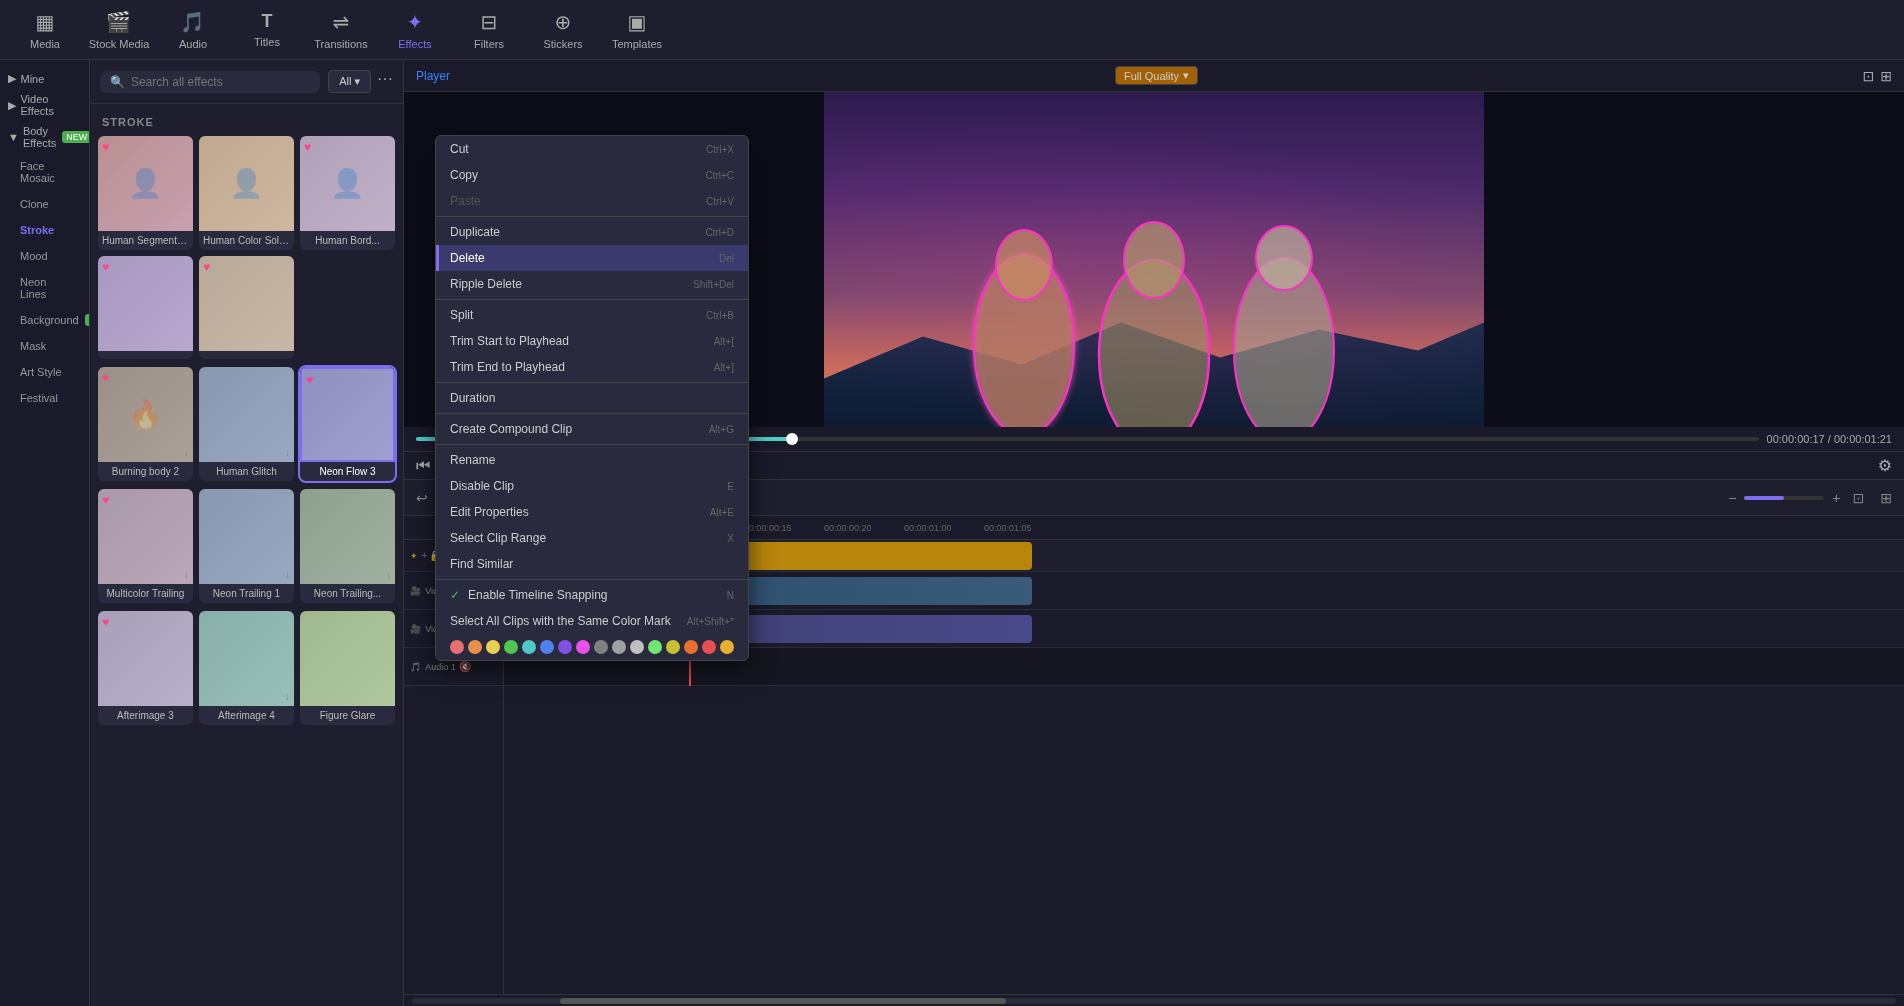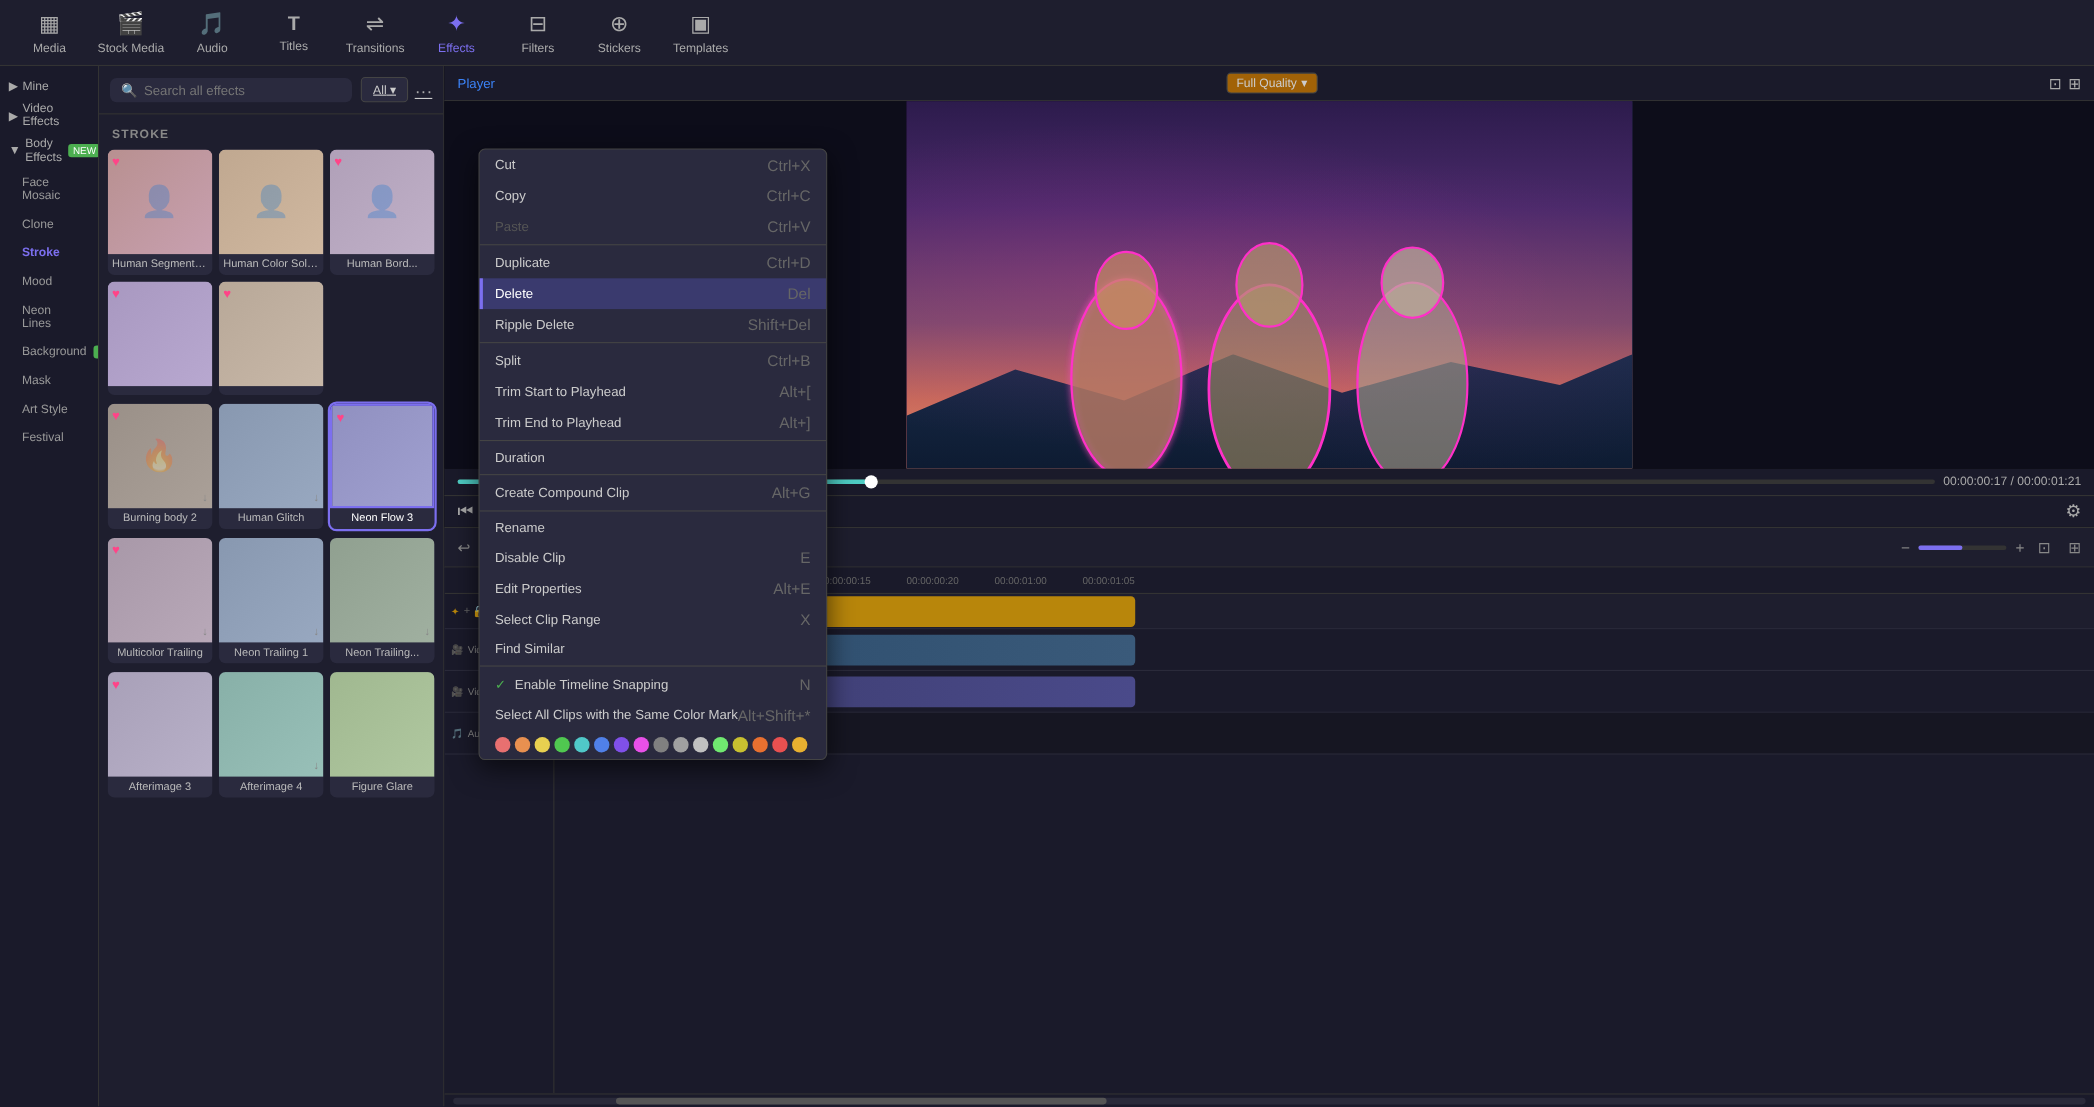--- a/index.html
+++ b/index.html
@@ -54,21 +54,21 @@
       display: flex; align-items: center; gap: 8px;
     }
     .search-input-wrap {
       flex: 1; display: flex; align-items: center;
       background: #2a2a3e; border-radius: 6px; padding: 4px 10px; gap: 6px;
     }
     .search-input-wrap input {
       background: none; border: none; color: #ccc; font-size: 12px;
       outline: none; flex: 1;
     }
-    .effects-filter { display: flex; gap: 6px; align-items: flex-end; text-decoration: underline; }
+    .effects-filter { display: flex; gap: 6px; align-items: flex-start; }
     .filter-btn {
       background: #2a2a3e; border: 1px solid #444; color: #ccc;
       padding: 4px 10px; border-radius: 4px; cursor: pointer; font-size: 11px;
     }
     .more-btn {
       background: none; border: none; color: #aaa; cursor: pointer; font-size: 16px;
     }
     .effects-grid-area { flex: 1; overflow-y: auto; padding: 8px; }
     .section-label {
       font-size: 11px; color: #888; font-weight: bold; letter-spacing: 1px;
@@ -239,21 +239,21 @@
       border-radius: 6px; z-index: 100; min-width: 260px;
       box-shadow: 0 8px 24px rgba(0,0,0,0.6);
       top: 135px; left: 435px;
     }
     .ctx-item {
       display: flex; align-items: center; justify-content: space-between;
       padding: 6px 14px; font-size: 12px; color: #ccc; cursor: pointer;
     }
     .ctx-item.active-item { background: #3a3a6e; color: #fff; border-left: 3px solid #7c6fef; padding-left: 11px; }
     .ctx-item.disabled { color: #555; cursor: default; }
-    .ctx-shortcut { color: #666; font-size: 14px; }
+    .ctx-shortcut { color: #666; font-size: 10px; }
     .ctx-separator { height: 1px; background: #444; margin: 2px 0; }
     .ctx-check { color: #4caf50; margin-right: 4px; font-size: 12px; }
     .ctx-colors {
       display: flex; gap: 4px; padding: 6px 14px; flex-wrap: wrap;
     }
     .ctx-color-dot {
       width: 14px; height: 14px; border-radius: 50%; cursor: pointer;
     }
 
     

